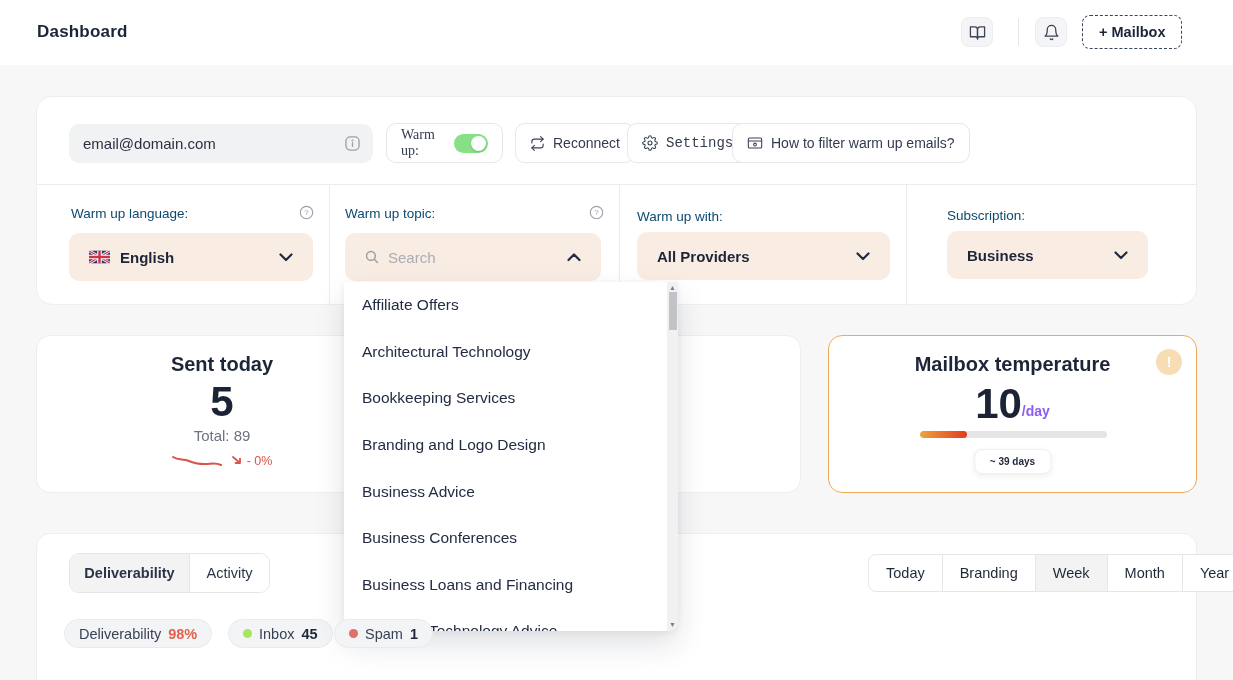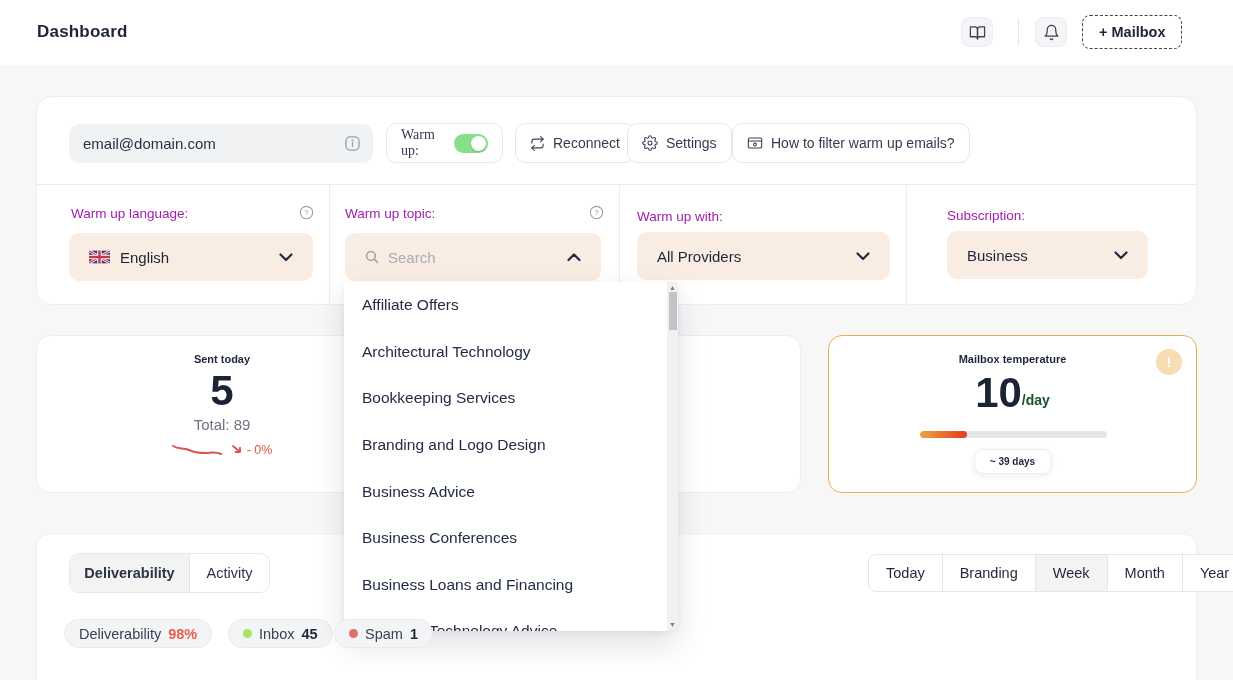--- a/index.html
+++ b/index.html
@@ -20,53 +20,53 @@
   .mailbox-btn { position:absolute; left:1082px; top:15px; height:34px; padding:0 16px; background:#ffffff; border:1.5px dashed #38435c; border-radius:8px; font-size:14.5px; font-weight:700; color:#1c2437; display:flex; align-items:center; cursor:pointer; font-family:inherit; }
   
   .card { position:absolute; background:#ffffff; border:1px solid #eeeef0; border-radius:16px; }
   .main-card { left:36px; top:96px; width:1161px; height:209px; }
   
   .email-input { position:absolute; left:32px; top:27px; width:304px; height:39px; background:#f1f2f4; border-radius:10px; display:flex; align-items:center; padding:0 13px 0 14px; cursor:text; }
   .email-input .val { font-size:15px; color:#2a3142; flex:1; }
   .mini-card { position:absolute; top:26px; height:40px; background:#fff; border:1px solid #e6e7ea; border-radius:10px; display:flex; align-items:center; gap:8px; padding:0 14px; font-size:14px; color:#333b4f; cursor:pointer; font-family:inherit; }
   .warmup-card { left:349px; width:117px; cursor:default;font-family:Liberation Serif, serif; }
   .reconnect-btn { left:478px; }
-  .settings-btn { left:590px; }
+  .settings-btn { left:590px;font-family:Liberation Mono, monospace; }
   .howto-btn { left:695px; }
   .toggle { position:relative; width:34px; height:19px; border-radius:10px; background:#87e087; cursor:pointer; flex:0 0 auto; }
   .toggle .knob { position:absolute; right:2px; top:2px; width:15px; height:15px; border-radius:50%; background:#ffffff; box-shadow:0 1px 2px rgba(0,0,0,.18); }
   
   .filters { position:absolute; left:0; top:87px; width:1159px; height:121px; border-top:1px solid #ececee; }
   .vdiv { position:absolute; top:0; width:1px; height:121px; background:#ececee; }
-  .flabel { position:absolute; top:21px; font-size:13.5px; color:#a21caf; }
+  .flabel { position:absolute; top:21px; font-size:13.5px; color:#0c4a6e; }
   .help-ic { position:absolute; top:20px; width:15px; height:15px; color:#9ba0aa; cursor:pointer; }
   .select { position:absolute; top:48px; height:48px; background:#f8ece3; border-radius:10px; display:flex; align-items:center; padding:0 20px; cursor:pointer; }
-  .select .txt { font-size:15px; font-weight:400; color:#1d2639; }
+  .select .txt { font-size:15px; font-weight:700; color:#1d2639; }
   .select .chev { margin-left:auto; display:flex; color:#222b42; }
   .flag { width:21px; height:14px; border-radius:2px; overflow:hidden; margin-right:10px; flex:0 0 auto; }
   .search-ph { font-size:15px; color:#a9adb6; }
   .mag { margin-right:9px; display:flex; color:#9ba0aa; }
   
   .panel { position:absolute; left:344px; top:282px; width:334px; height:349px; background:#ffffff; border-radius:0 0 10px 10px; box-shadow:0 14px 30px rgba(25,32,56,.13), 0 2px 6px rgba(25,32,56,.06); overflow:hidden; z-index:50; }
   .panel .item { height:46.6px; display:flex; align-items:center; padding-left:18px; font-size:15.5px; color:#232c44; cursor:pointer; }
   .scrollbar { position:absolute; right:0; top:0; width:11px; height:349px; background:#f1f1f2; }
   .scrollbar .arr { position:absolute; left:0; width:11px; font-size:7px; color:#7e7e84; text-align:center; line-height:10px; }
   .scrollbar .thumb { position:absolute; left:1.5px; top:10px; width:8px; height:38px; background:#c2c3c6; }
   
   .stats-card { left:36px; top:335px; width:765px; height:158px; border-radius:14px; }
   .sent-block { position:absolute; left:0; top:0; width:370px; height:158px; text-align:center; }
-  .stat-title { margin-top:17px; font-size:11px; font-weight:700; color:#1d2639; }
+  .stat-title { margin-top:17px; font-size:20px; font-weight:700; color:#1d2639; }
   .stat-value { margin-top:3px; font-size:42px; font-weight:700; color:#1b2335; line-height:46px; }
   .stat-total { margin-top:2px; font-size:15px; color:#6d7380; }
   .trend { margin-top:9px; display:flex; align-items:center; justify-content:center; gap:4px; color:#d9544a; font-size:12.5px; }
   .temp-card { left:828px; top:335px; width:369px; height:158px; border-radius:14px; border:1px solid #ecab57; text-align:center; }
   .temp-info { position:absolute; right:14px; top:13px; width:26px; height:26px; border-radius:50%; background:#f6ddb4; color:#ffffff; font-weight:700; font-size:15px; line-height:26px; text-align:center; cursor:pointer; }
   .temp-num-row { margin-top:6px; display:flex; align-items:flex-end; justify-content:center; }
   .temp-value { font-size:42px; font-weight:700; color:#1b2335; line-height:44px; }
-  .temp-unit { font-size:14px; font-weight:700; color:#14532d; padding-bottom:7px; }
+  .temp-unit { font-size:14px; font-weight:700; color:#8b5cf6; padding-bottom:7px; }
   .temp-track { position:absolute; left:91px; top:95px; width:187px; height:7px; border-radius:4px; background:#e5e5e7; overflow:hidden; }
   .temp-fill { height:100%; border-radius:4px; background:linear-gradient(90deg,#eda43f,#e23a1f); }
   .temp-days { position:absolute; left:50%; transform:translateX(-50%); top:113px; padding:6px 15px; background:#fff; border:1px solid #efeff1; border-radius:8px; box-shadow:0 2px 6px rgba(25,32,56,.08); font-size:10px; font-weight:700; color:#1d2639; white-space:nowrap; }
   
   .bottom-card { left:36px; top:533px; width:1161px; height:200px; border-radius:14px; }
   .tabs { position:absolute; left:32px; top:19px; height:40px; display:flex; border:1px solid #e5e6e8; border-radius:10px; overflow:hidden; background:#fff; }
   .tab { display:flex; align-items:center; justify-content:center; font-size:14.5px; cursor:pointer; color:#2b3346; }
   .tab.t0 { width:120px; background:#f3f3f4; font-weight:700; border-right:1px solid #e5e6e8; }
   .tab.t1 { width:79px; background:#ffffff; }
   .time-filters { position:absolute; left:797px; top:20px; height:38px; display:flex; border:1px solid #e5e6e8; border-radius:8px; overflow:hidden; background:#fff;margin-left:34px; }

